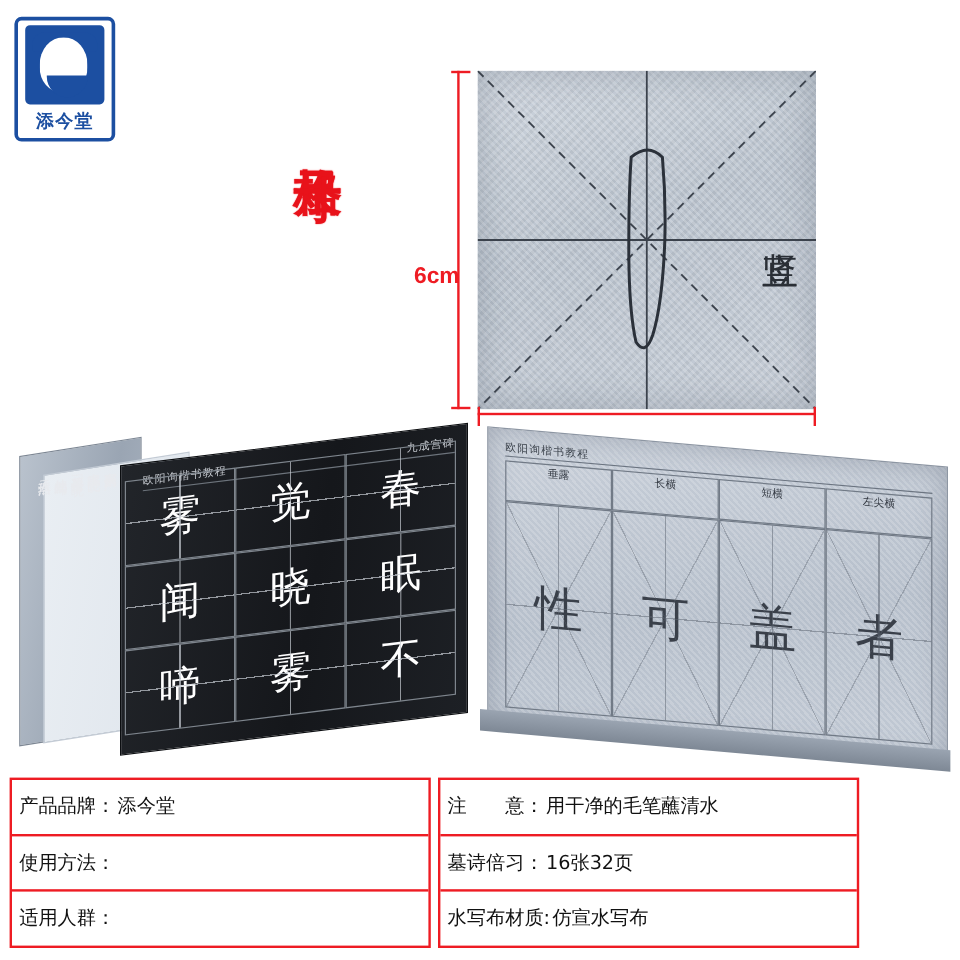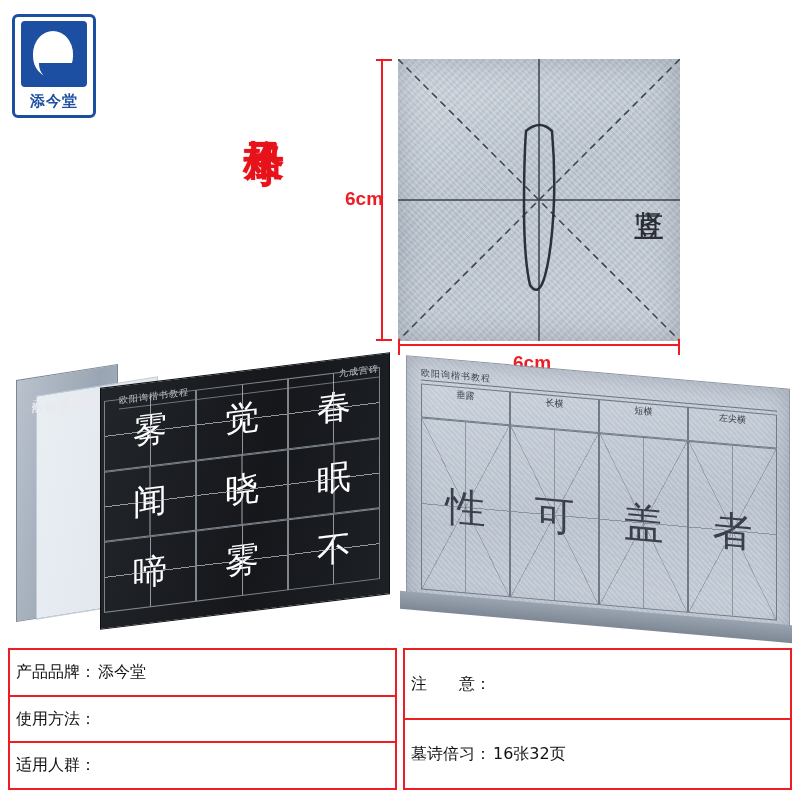--- a/index.html
+++ b/index.html
@@ -77,20 +77,21 @@
     border-top:2px solid #ee1c23;
   }
   .meas-h:before,.meas-h:after{
     content:"";position:absolute;top:-7px;height:16px;width:0;border-left:2px solid #ee1c23;
   }
   .meas-h:before{left:0;}
   .meas-h:after{right:0;}
   .meas-label{
     position:absolute;color:#ee1c23;font-size:19px;font-weight:bold;
     font-family:"Liberation Sans",sans-serif;
+    margin-top:32px;
   }
   .meas-label.vert{left:345px;top:188px;}
   .meas-label.horz{left:513px;top:352px;}
 
   .cloth-char{
     position:absolute;right:14px;top:128px;
     writing-mode:vertical-rl;text-orientation:upright;
     font-size:30px;color:#2a2f36;line-height:1.12;
     font-family:"DejaVu Sans",serif;
   }
@@ -188,21 +189,21 @@
       linear-gradient(to bottom left, transparent calc(50% - .5px), rgba(90,98,110,.35) calc(50% - .5px), rgba(90,98,110,.35) calc(50% + .5px), transparent calc(50% + .5px));
   }
   .book-edge{
     position:absolute;left:392px;top:250px;width:392px;height:18px;
     background:linear-gradient(180deg,#9aa4b1,#7e8895);
     transform:skewY(5deg);
   }
 
   
   .specs{
-    position:absolute;left:8px;top:648px;width:784px;height:142px;
+    position:absolute;left:8px;top:648px;width:708px;height:142px;
     display:flex;gap:6px;
   }
   .spec-col{
     flex:1;border:2px solid #ee1c23;box-sizing:border-box;
     display:flex;flex-direction:column;
   }
   .spec-row{
     flex:1;border-bottom:2px solid #ee1c23;
     display:flex;align-items:center;padding:0 6px;
     font-size:16px;color:#111;white-space:nowrap;
@@ -300,21 +301,26 @@
       <div class="spec-row">
         <span class="spec-key">使用方法：</span>
       </div>
       <div class="spec-row">
         <span class="spec-key">适用人群：</span>
       </div>
     </div>
     <div class="spec-col">
       <div class="spec-row">
         <span class="spec-key">注　　意：</span>
+        <span class="spec-val">用干净的毛笔蘸清水</span>
       </div>
       <div class="spec-row">
         <span class="spec-key">墓诗倍习：</span>
         <span class="spec-val">16张32页</span>
       </div>
+      <div class="spec-row">
+        <span class="spec-key">水写布材质:</span>
+        <span class="spec-val">仿宣水写布</span>
+      </div>
     </div>
   </div>
 
 </div>
 
 </body></html>

